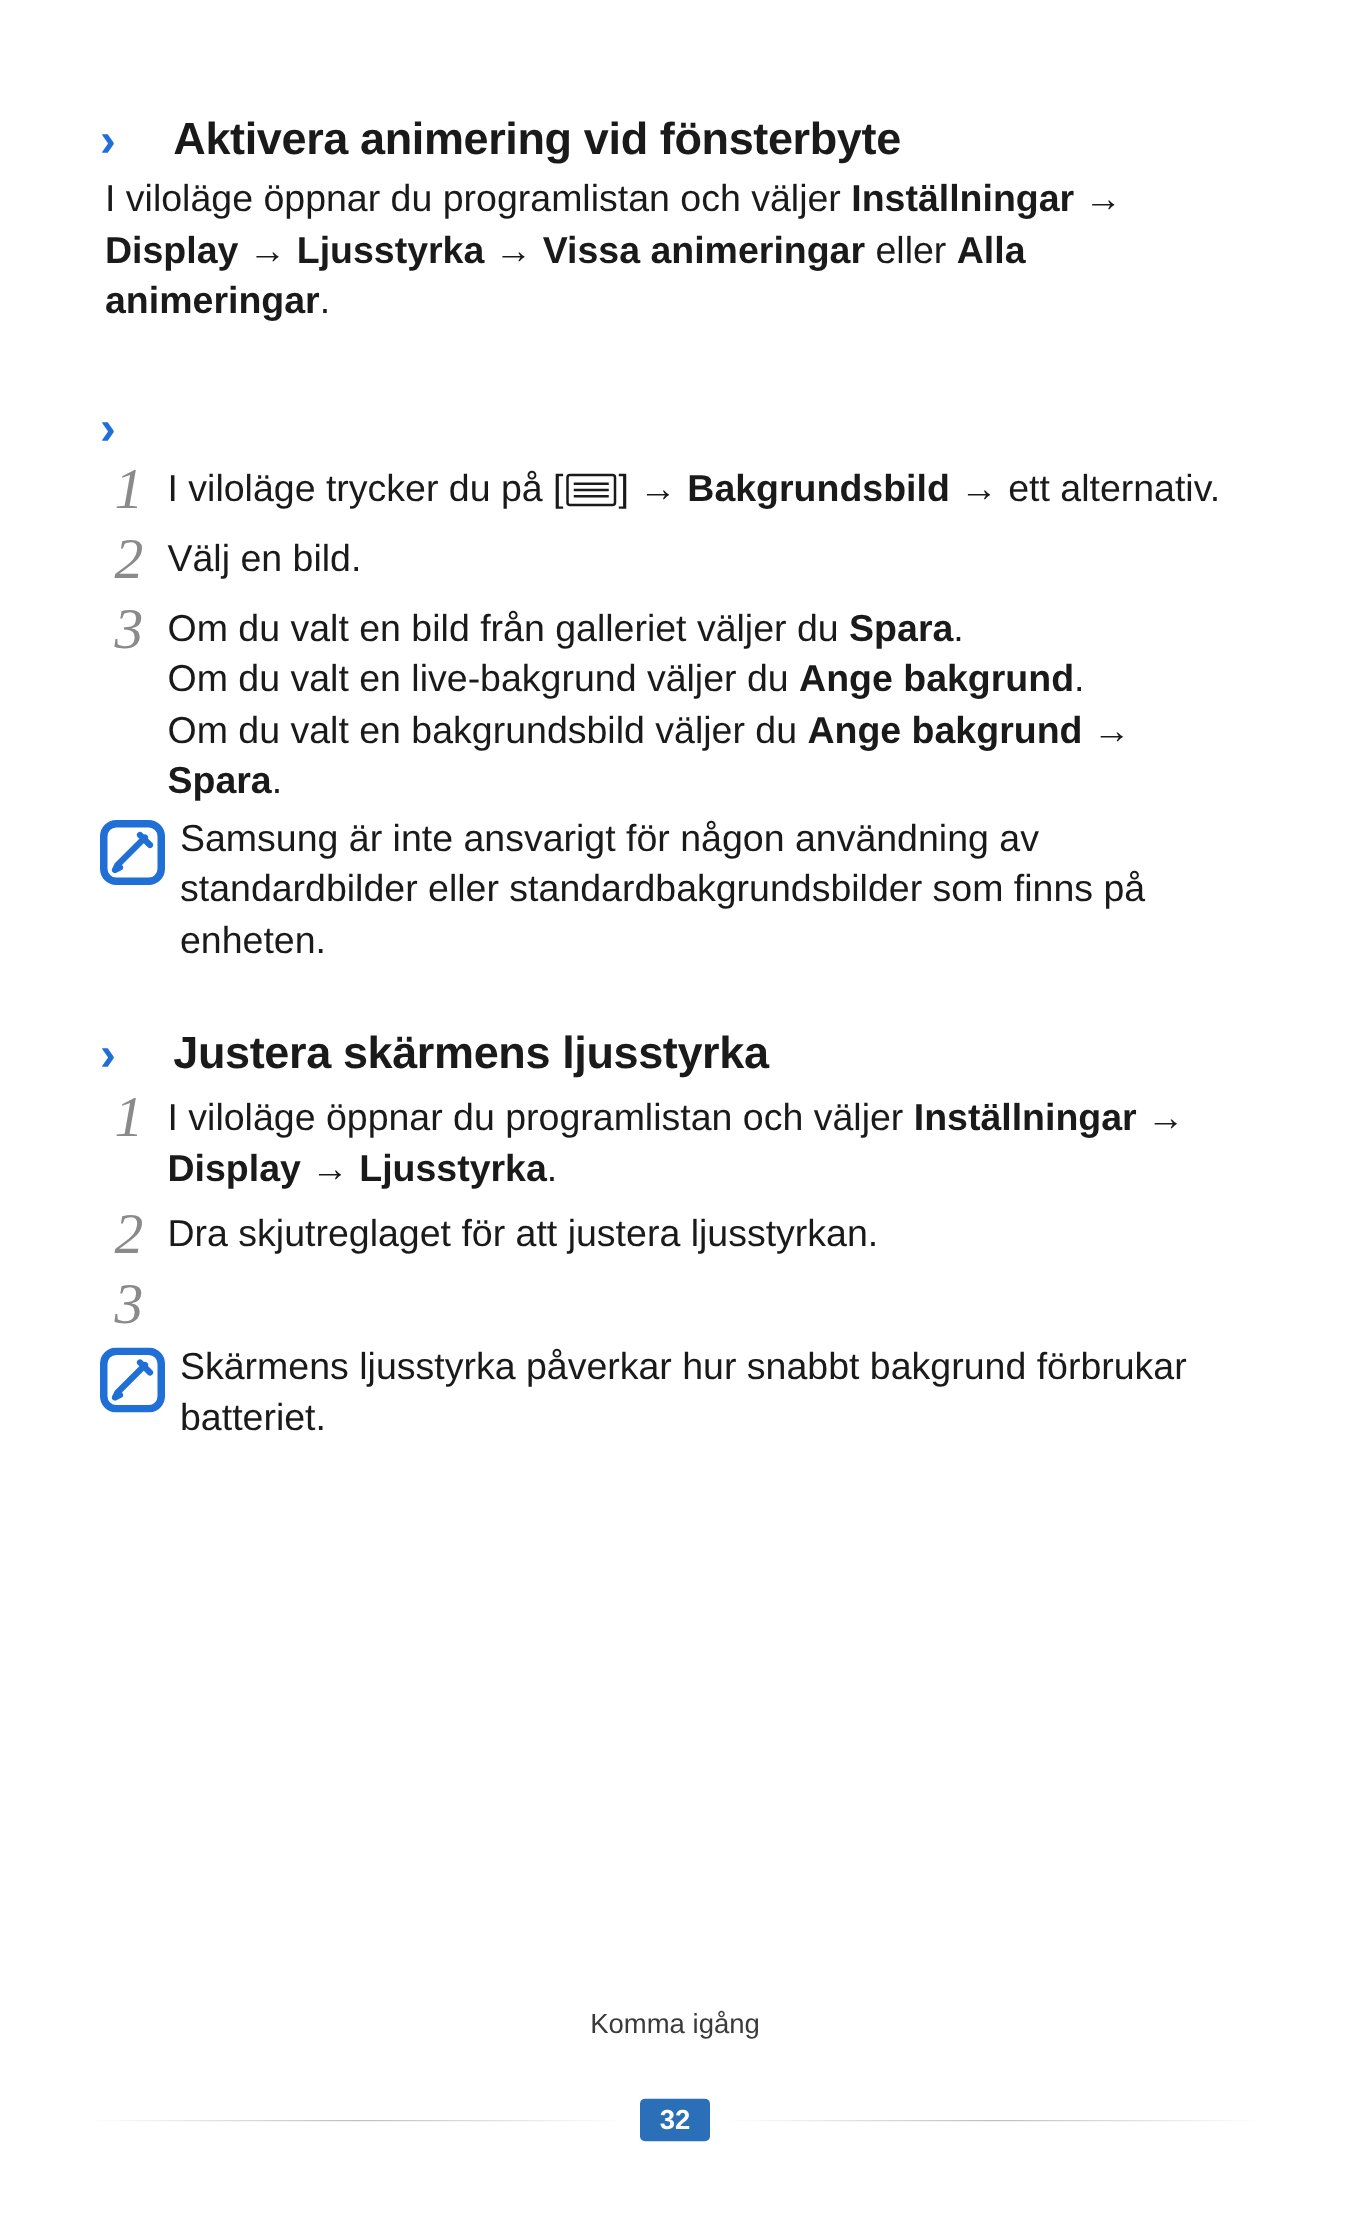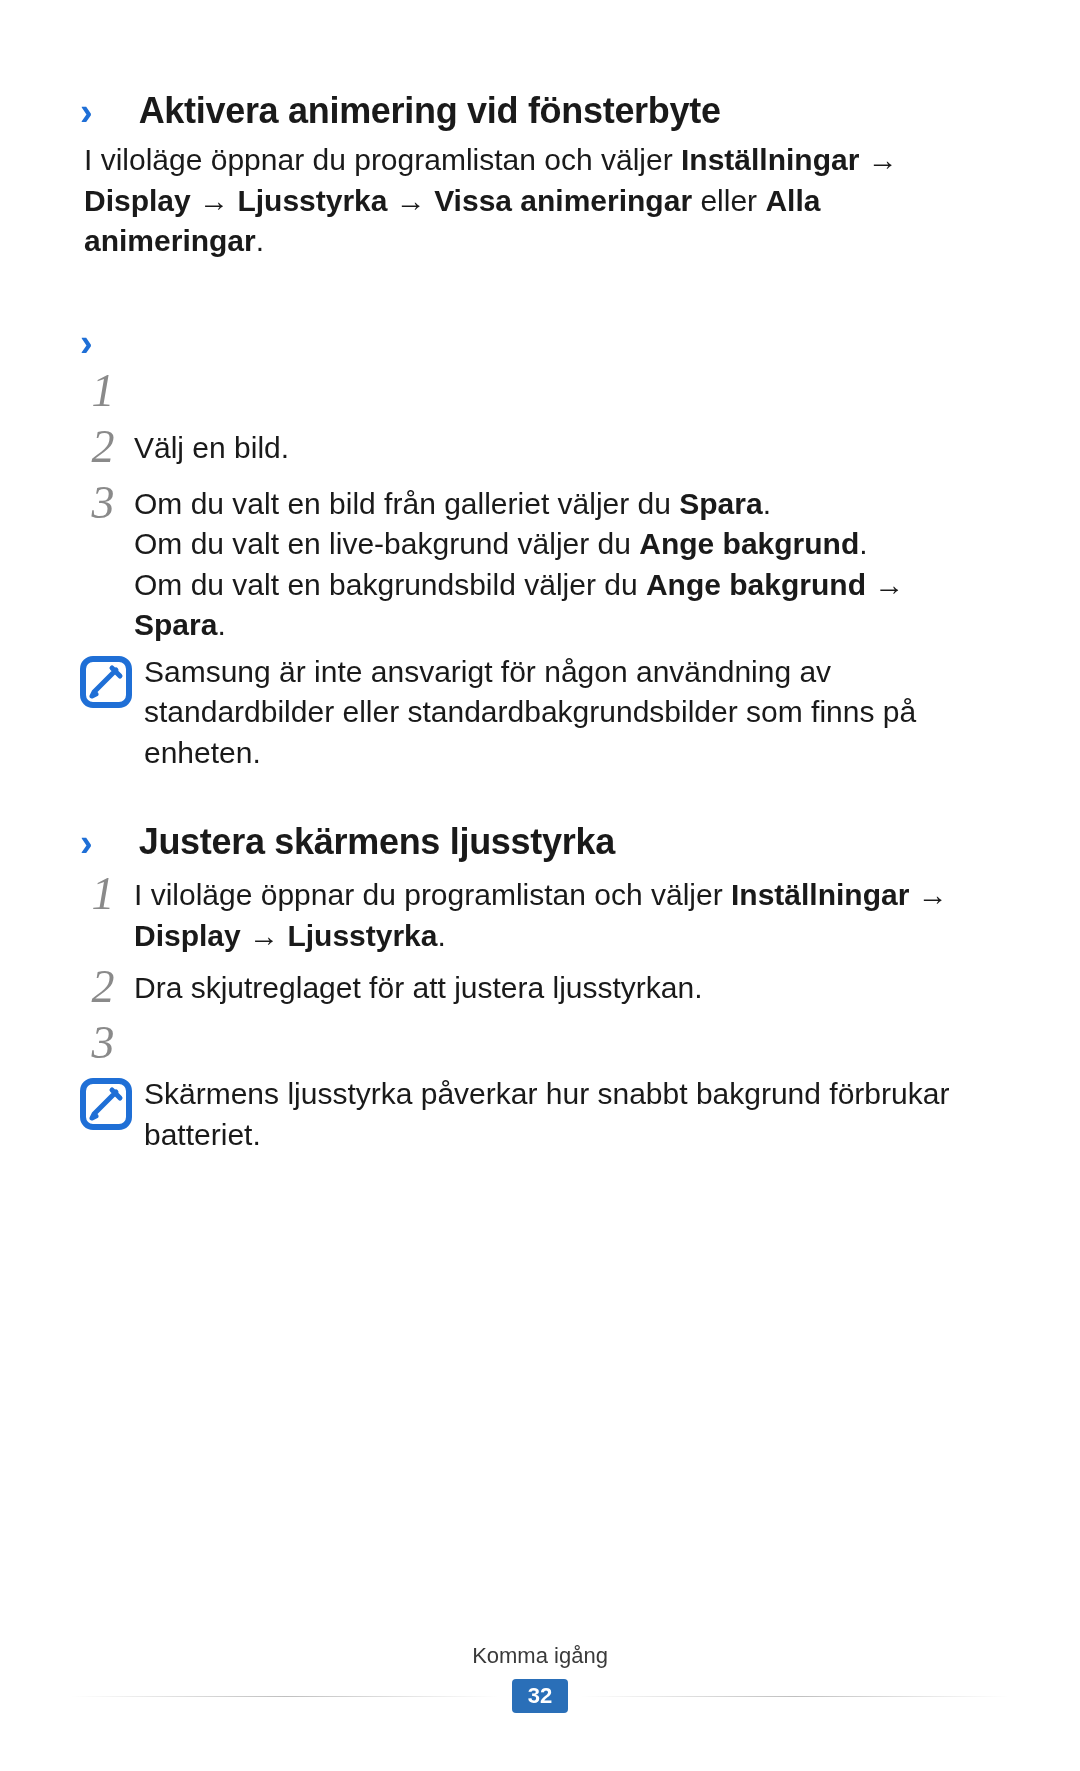--- a/index.html
+++ b/index.html
@@ -116,20 +116,21 @@
   }
   .page-badge {
     display: inline-block;
     background: #2a6fb8;
     color: #fff;
     font-size: 22px;
     font-weight: 600;
     padding: 4px 16px;
     border-radius: 4px;
     position: relative;
+    margin-top: 37px;
   }
   .page-badge::before,
   .page-badge::after {
     content: "";
     position: absolute;
     top: 50%;
     width: 430px;
     height: 1px;
     background: linear-gradient(to right, rgba(0,0,0,0), rgba(0,0,0,0.25), rgba(0,0,0,0));
   }
@@ -148,20 +149,23 @@
   <p class="body-text">
     <span>I viloläge öppnar du programlistan och väljer </span><span class="bold">Inställningar</span><span> → </span><span class="bold">Display</span><span> → </span><span class="bold">Ljusstyrka</span><span> → </span><span class="bold">Vissa animeringar</span><span> eller </span><span class="bold">Alla animeringar</span><span>.</span>
   </p>
 
   <div class="section-heading gap-large">
     <span class="chevron">›</span>
   </div>
   <div class="steps">
     <div class="step">
       <span class="num">1</span>
+      <span class="text">
+        <span>I viloläge trycker du på [</span><span class="menu-icon"></span><span>] → </span><span class="bold">Bakgrundsbild</span><span> → ett alternativ.</span>
+      </span>
     </div>
     <div class="step">
       <span class="num">2</span>
       <span class="text">Välj en bild.</span>
     </div>
     <div class="step">
       <span class="num">3</span>
       <span class="text">
         <span>Om du valt en bild från galleriet väljer du </span><span class="bold">Spara</span><span>.</span><br>
         <span>Om du valt en live-bakgrund väljer du </span><span class="bold">Ange bakgrund</span><span>.</span><br>

